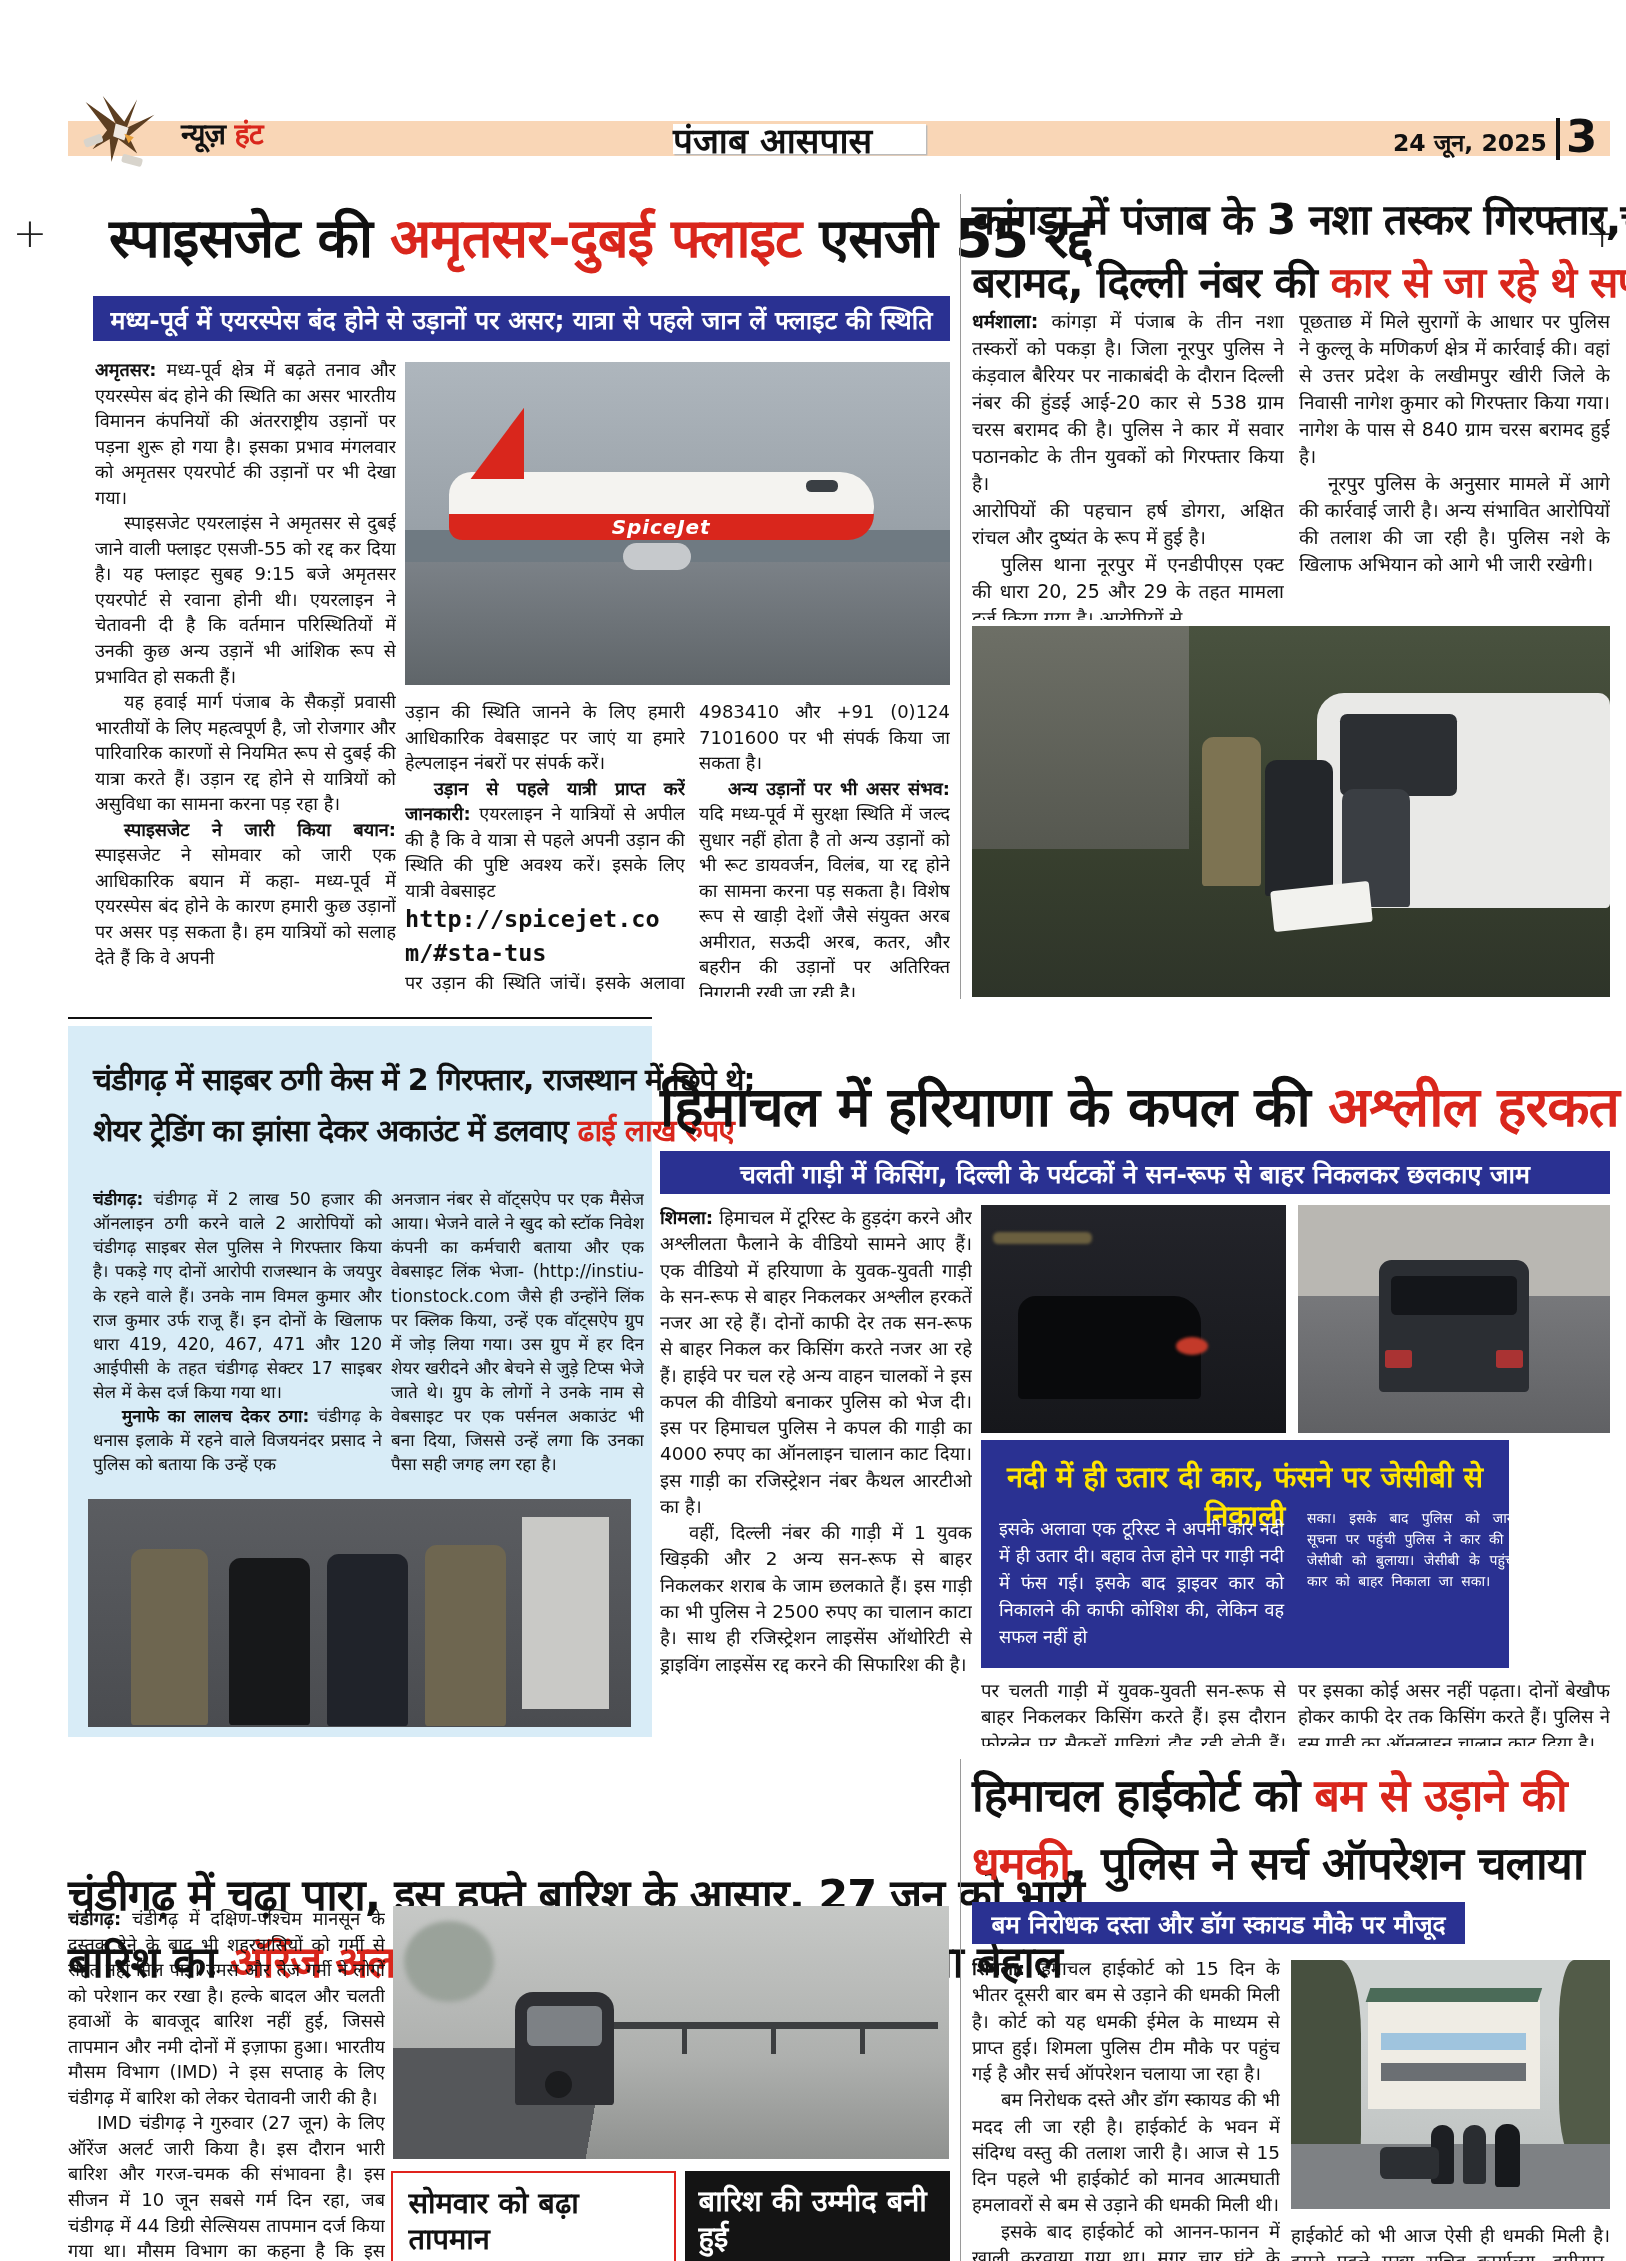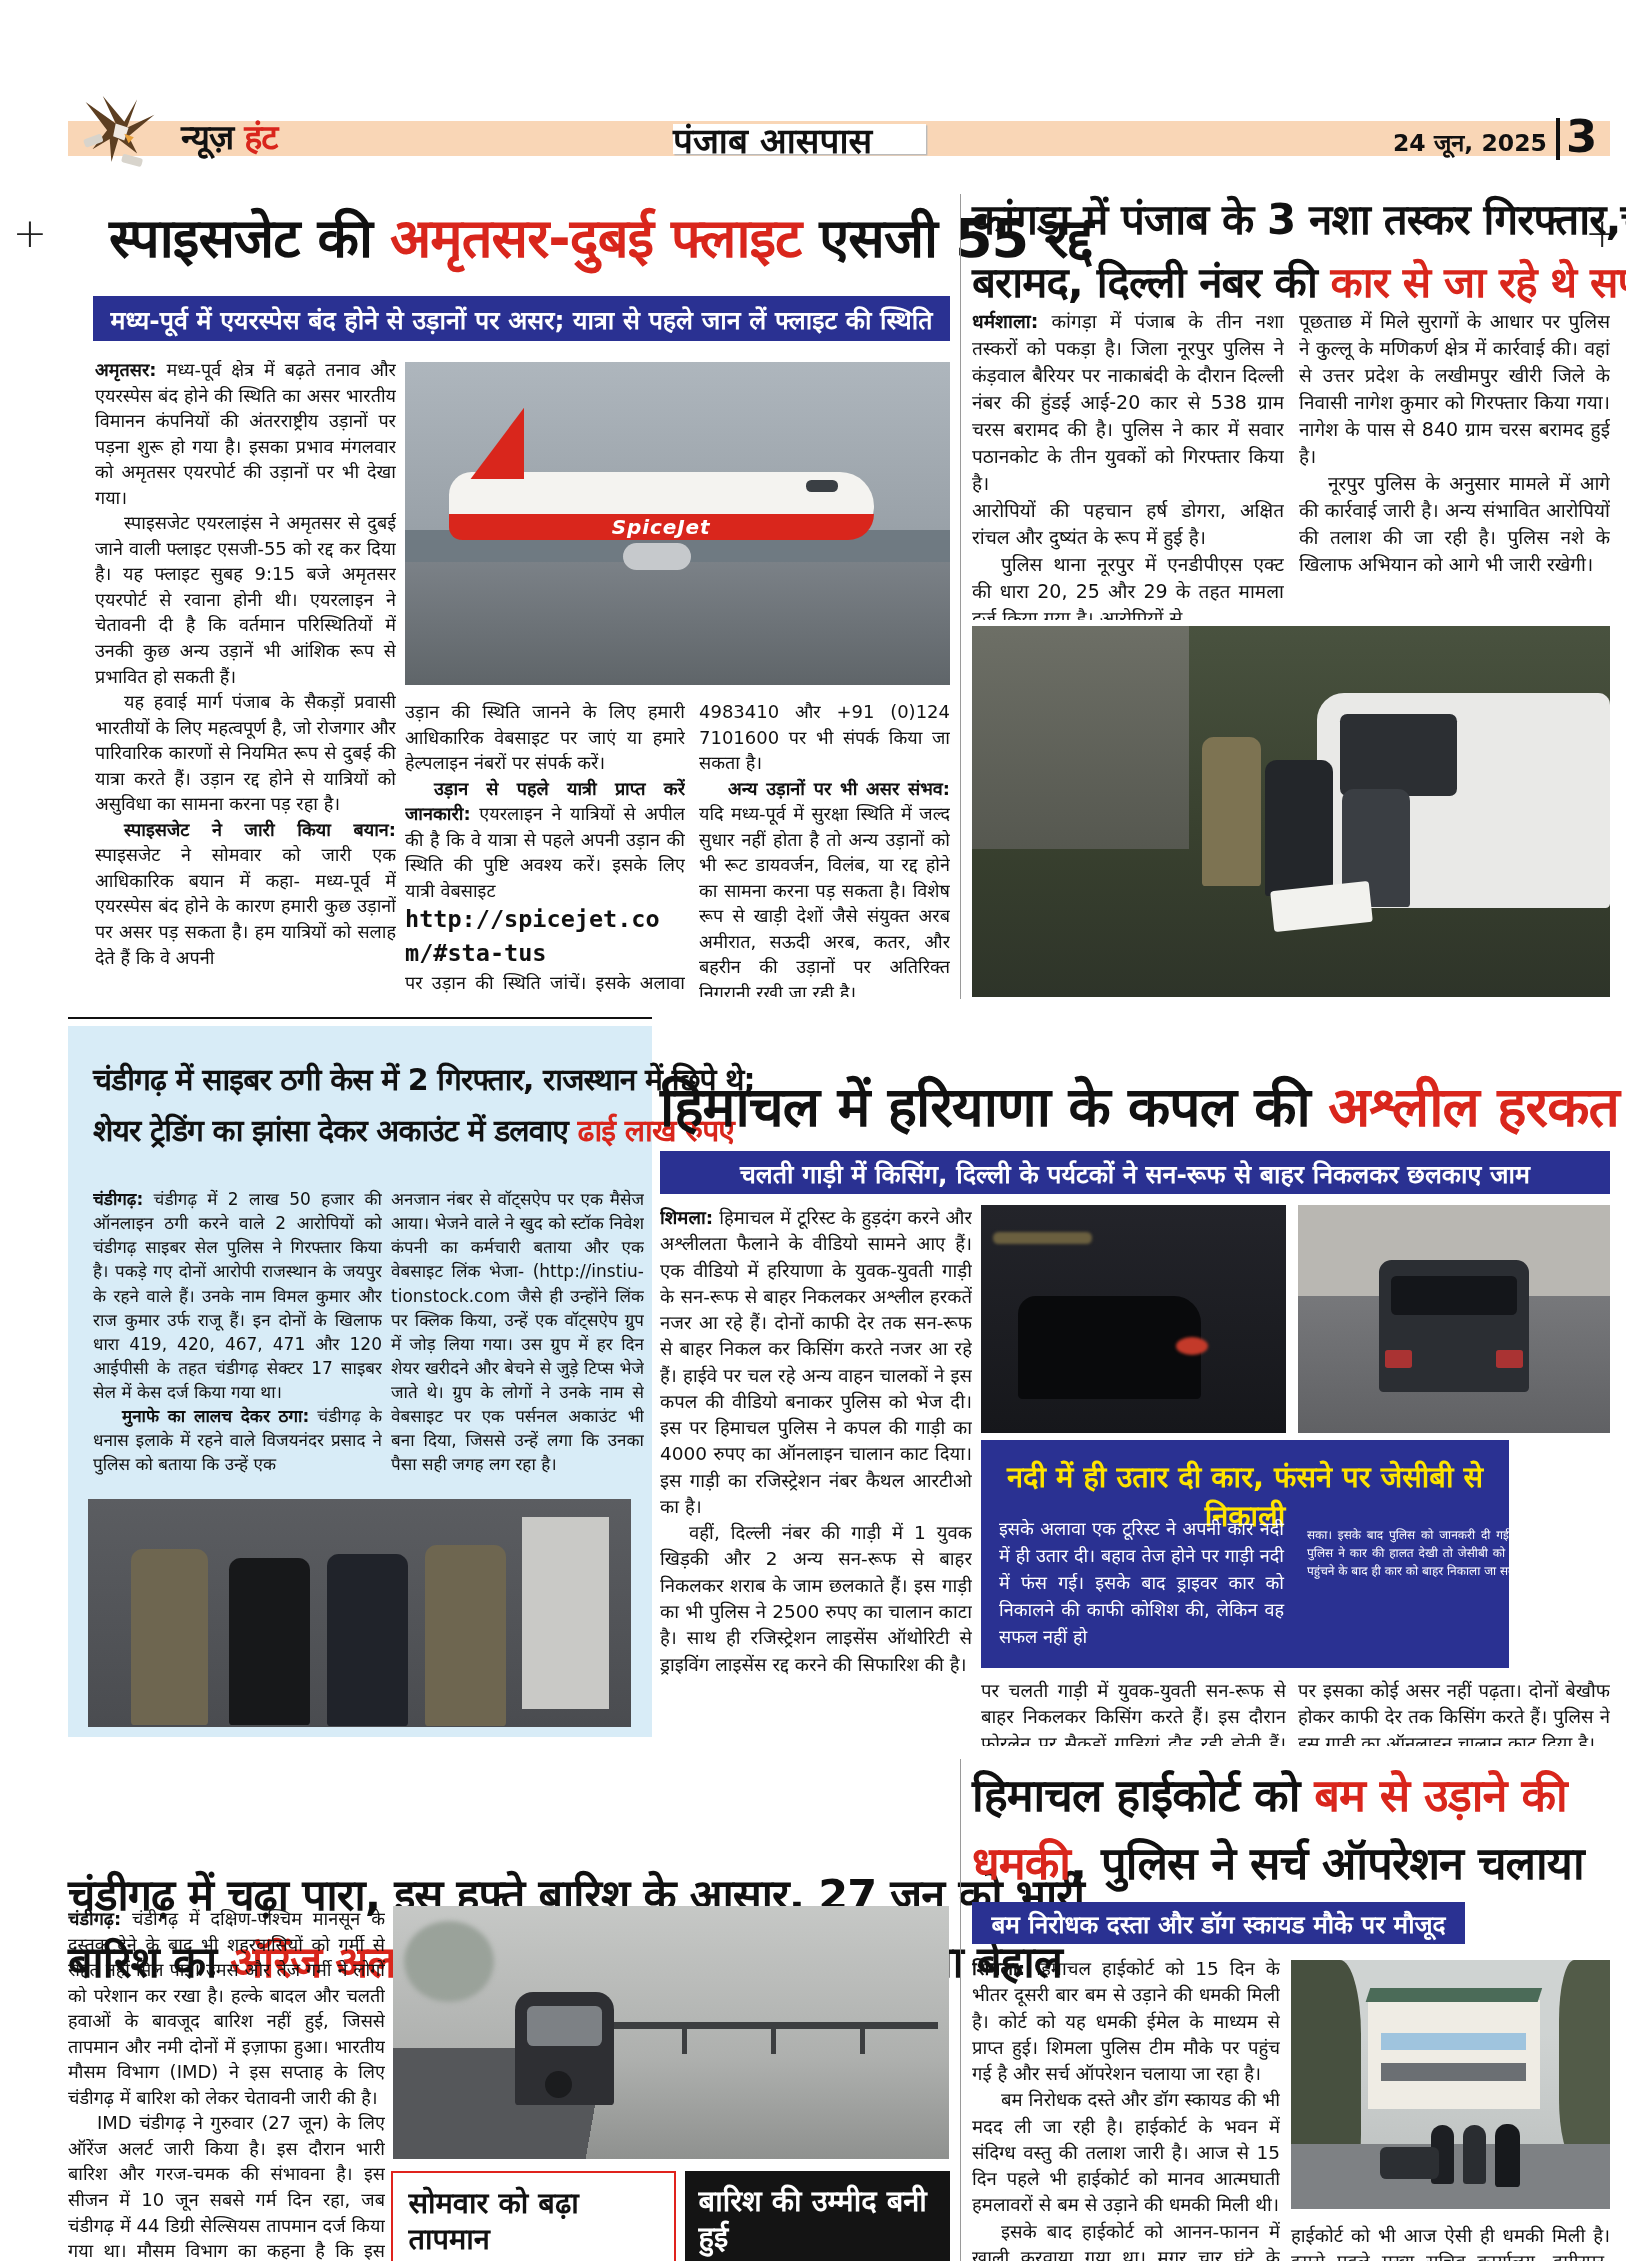--- a/index.html
+++ b/index.html
@@ -1,21 +1,21 @@
 <!DOCTYPE html>
 <html style="font-size:7.2px"><head>
 <meta charset="utf-8">
 <style>
   html,body{margin:0;padding:0;background:#ffffff;}
   #page{position:relative;width:1627px;height:2506px;background:#ffffff;
         font-family:"DejaVu Sans",sans-serif;color:#111;overflow:hidden;}
   .abs{position:absolute;}
   
   .band{background:#F9D6B6;}
-  .brand{font-weight:bold;font-size:34px;letter-spacing:-0.9px;}
+  .brand{font-weight:bold;font-size:29px;letter-spacing:-0.9px;}
   .brand .red{color:#D9261C;}
   .masthead-box{background:#ffffff;display:flex;align-items:center;justify-content:flex-start;
       font-weight:bold;font-size:35px;box-shadow:1.4px 1.4px 0 #bbb;}
   .date{font-weight:bold;font-size:23.5px;}
   .pageno{font-weight:bold;font-size:45px;line-height:1;}
   .vbar{background:#111;}
   
   .hl{font-weight:bold;color:#111;letter-spacing:-0.9px;white-space:nowrap;}
   .red{color:#D9261C;}
   .bar{background:#2A3192;color:#fff;display:flex;align-items:center;justify-content:center;
@@ -181,21 +181,21 @@
     <div class="abs" style="left:26%;top:24%;width:48%;height:58%;background:#2b2e33;border-radius:12.7px 12.7px 4.5px 4.5px;">
       <div class="abs" style="left:8%;top:12%;width:84%;height:30%;background:#14161a;border-radius:5.4px;"></div>
       <div class="abs" style="left:4%;bottom:18%;width:18%;height:14%;background:#a33;border-radius:2.7px;"></div>
       <div class="abs" style="right:4%;bottom:18%;width:18%;height:14%;background:#a33;border-radius:2.7px;"></div>
     </div>
   </div>
 
   <div class="abs bluebox" style="left:981px;top:1440px;width:528px;height:228px;">
     <div class="title" style="font-size:29px;padding:16.3px 13.6px 4.5px;">नदी में ही उतार दी कार, फंसने पर जेसीबी से निकाली</div>
     <div style="position:absolute;left:18px;top:75px;width:285px;font-size:18px;line-height:1.5;text-align:justify;">इसके अलावा एक टूरिस्ट ने अपनी कार नदी में ही उतार दी। बहाव तेज होने पर गाड़ी नदी में फंस गई। इसके बाद ड्राइवर कार को निकालने की काफी कोशिश की, लेकिन वह सफल नहीं हो</div>
-    <div style="position:absolute;left:326px;top:86px;width:285px;font-size:12px;line-height:1.5;text-align:justify;">सका। इसके बाद पुलिस को जानकरी दी गई। सूचना पर पहुंची पुलिस ने कार की हालत देखी तो जेसीबी को बुलाया। जेसीबी के पहुंचने के बाद ही कार को बाहर निकाला जा सका।</div>
+    <div style="position:absolute;left:326px;top:69px;width:285px;font-size:14px;line-height:1.5;text-align:justify;font-family:Liberation Mono, monospace;">सका। इसके बाद पुलिस को जानकरी दी गई। सूचना पर पहुंची पुलिस ने कार की हालत देखी तो जेसीबी को बुलाया। जेसीबी के पहुंचने के बाद ही कार को बाहर निकाला जा सका।</div>
   </div>
 
   <div class="col" style="left:981px;top:1678px;width:305px;height:68px;font-size:18.5px;">
     <p class="noind">पर चलती गाड़ी में युवक-युवती सन-रूफ से बाहर निकलकर किसिंग करते हैं। इस दौरान फोरलेन पर सैकड़ों गाड़ियां दौड़ रही होती हैं। मगर, गाड़ी में सवार युवक-युवती</p>
   </div>
   <div class="col" style="left:1298px;top:1678px;width:312px;height:68px;font-size:18.5px;">
     <p class="noind">पर इसका कोई असर नहीं पढ़ता। दोनों बेखौफ होकर काफी देर तक किसिंग करते हैं। पुलिस ने इस गाड़ी का ऑनलाइन चालान काट दिया है।</p>
   </div>
 
   <div class="abs hl" style="left:68px;top:1862px;font-size:43px;line-height:1.55;">

